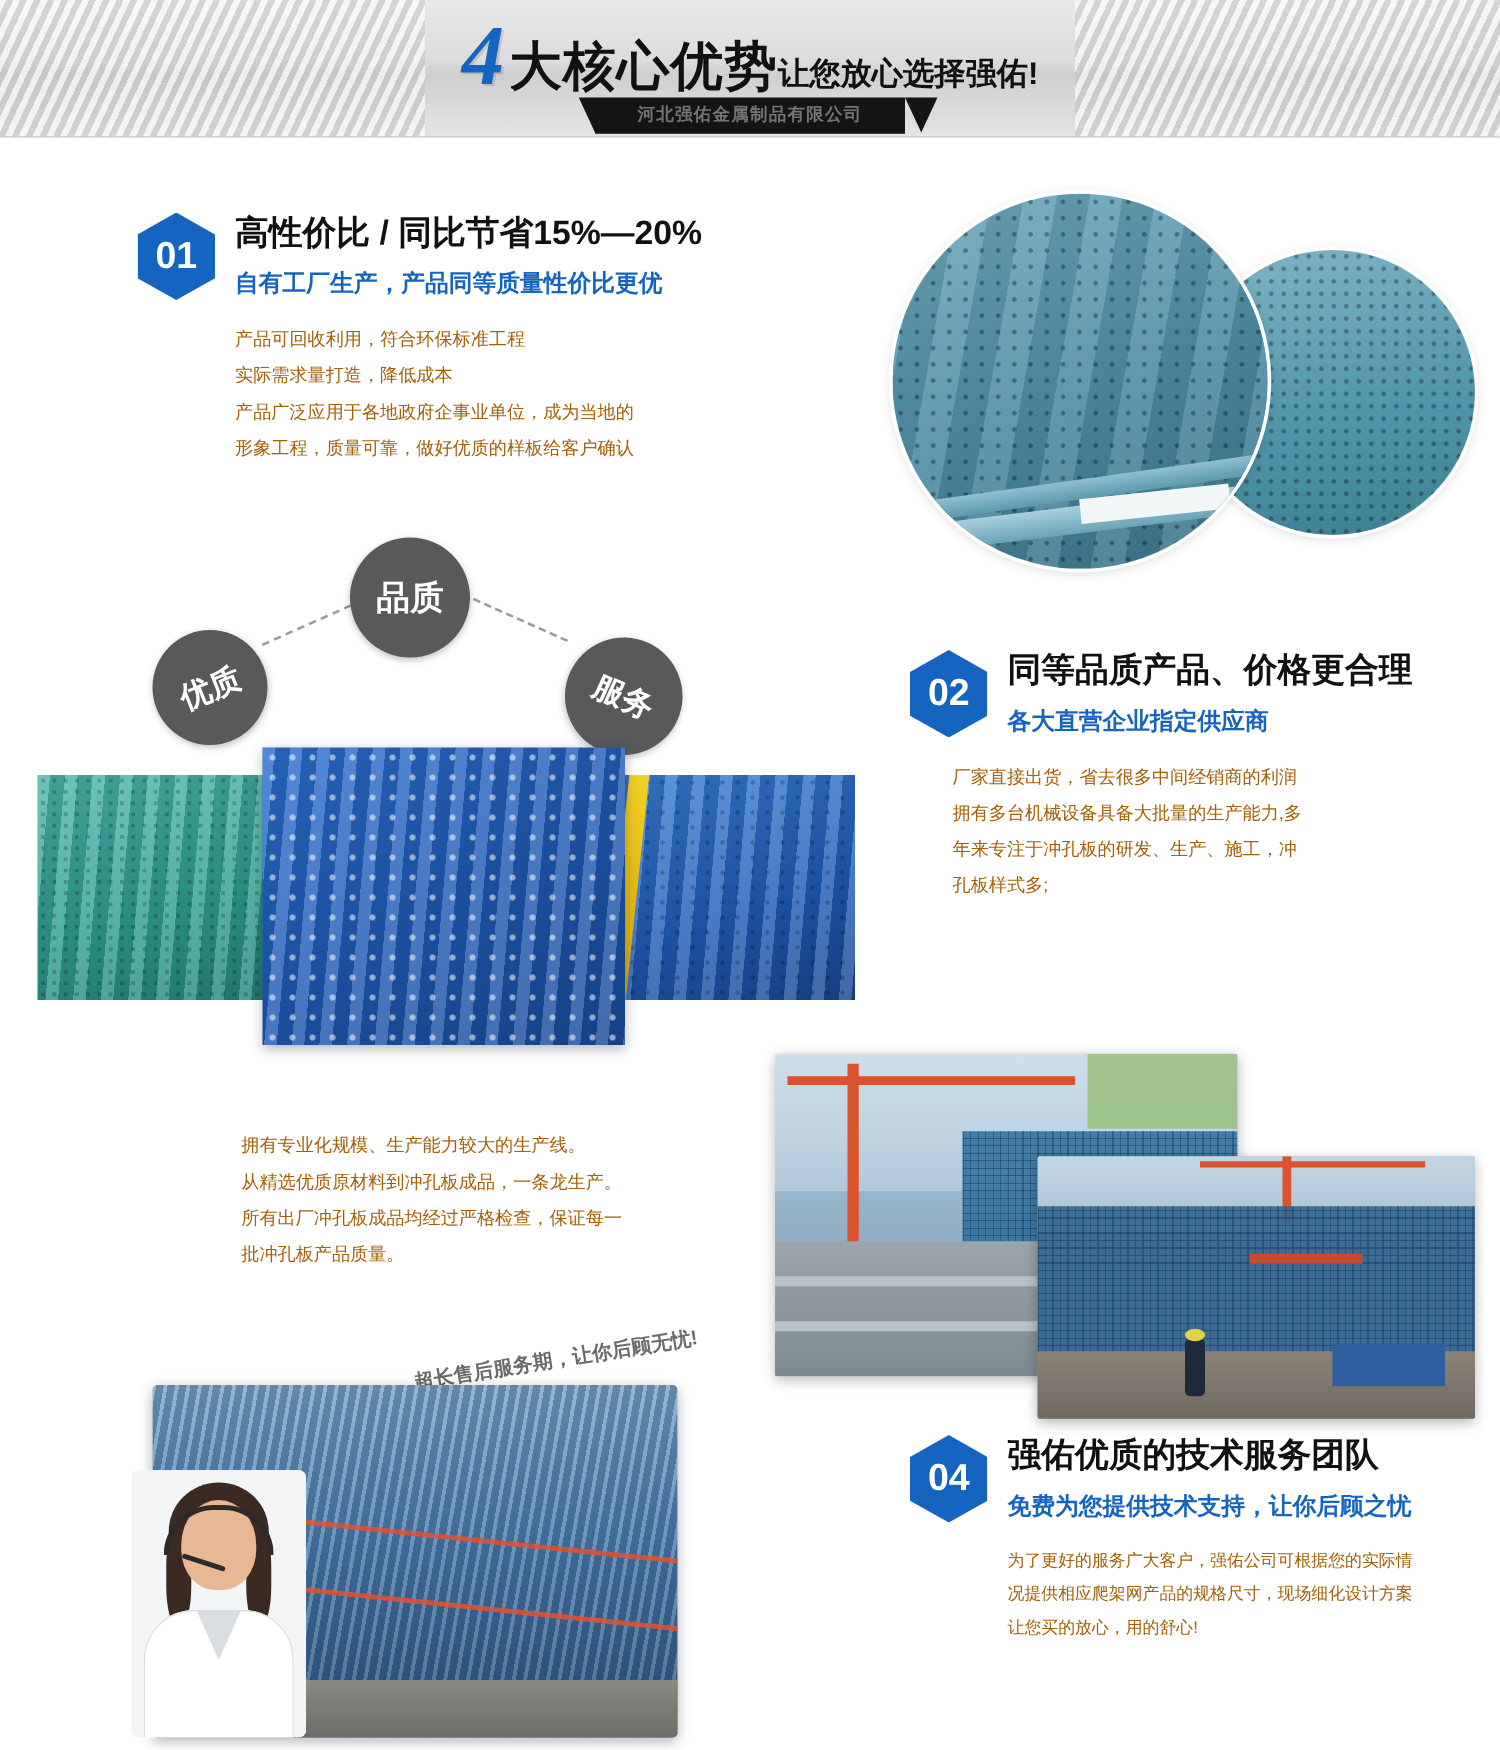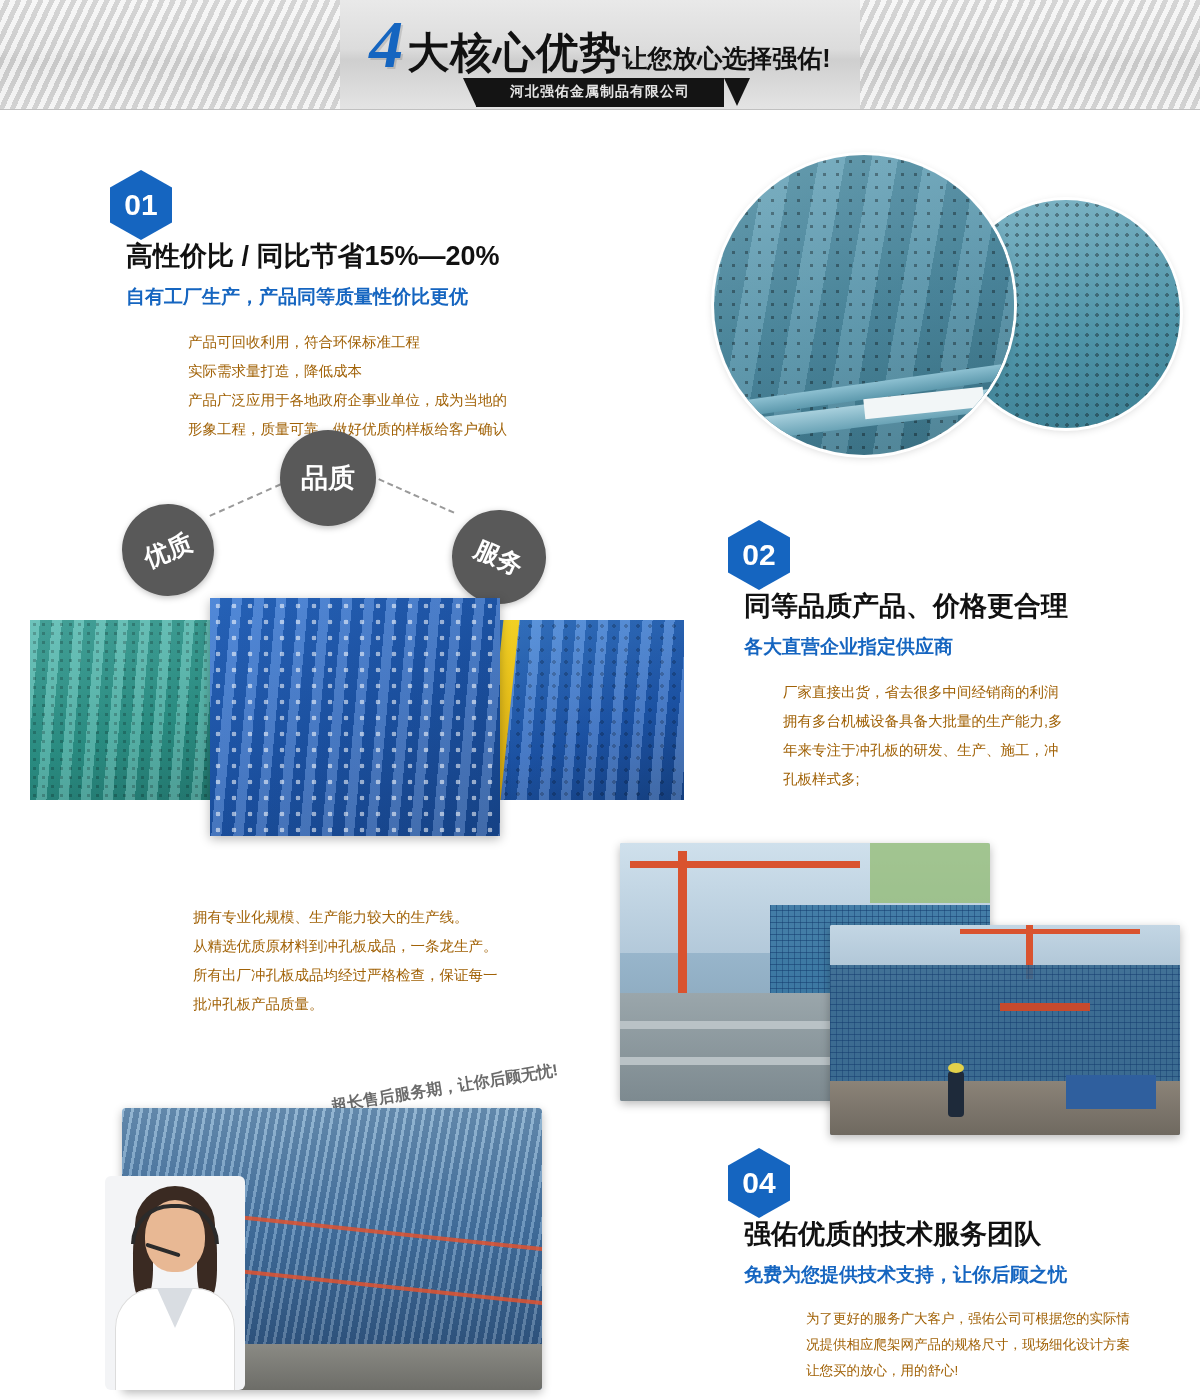--- a/index.html
+++ b/index.html
@@ -49,21 +49,21 @@
     font-size: 42px; font-weight: bold; color: #111;
     letter-spacing: 1px; line-height: 1;
   }
   .title-sub {
     font-size: 25px; font-weight: bold; color: #111;
     margin-left: 0; line-height: 1;
   }
   .company-bar {
     position: absolute; left: 50%; transform: translateX(-50%);
     top: 78px;
-    background: #141414; color: #e5e5e5;
+    background: #141414; color: #737373;
     font-size: 14px; font-weight: bold;
     padding: 5px 34px 6px 34px;
     letter-spacing: 1px;
   }
   .company-bar::before {
     content: ""; position: absolute; left: -26px; top: 0;
     border-width: 0 13px 28px 13px; border-style: solid;
     border-color: transparent #141414 transparent transparent;
   }
   .company-bar::after {
@@ -75,21 +75,21 @@
   
   .hex {
     position: relative; width: 62px; height: 70px;
     background: #1565c0;
     clip-path: polygon(50% 0%, 100% 25%, 100% 75%, 50% 100%, 0% 75%, 0% 25%);
     color: #fff; font-size: 30px; font-weight: bold;
     display: flex; align-items: center; justify-content: center;
     font-family: "Liberation Sans", sans-serif;
   }
   .feature { position: absolute; }
-  .feature .head { display: flex; align-items: flex-start; flex-direction: column; }
+  .feature .head { display: flex; align-items: center; }
   .feature .headtext { margin-left: 16px; }
   .f-title {
     font-size: 27px; font-weight: bold; color: #111; line-height: 1.25;
     white-space: nowrap;
   }
   .f-sub {
     font-size: 19px; font-weight: bold; color: #1565c0; margin-top: 10px;
     white-space: nowrap;
   }
   .f-body {
@@ -331,21 +331,21 @@
   </div>
 
   <div class="feature" style="left:728px; top:520px; width:440px;">
     <div class="head">
       <div class="hex">02</div>
       <div class="headtext">
         <div class="f-title">同等品质产品、价格更合理</div>
         <div class="f-sub">各大直营企业指定供应商</div>
       </div>
     </div>
-    <div class="f-body" style="margin-left:55px;">
+    <div class="f-body" style="margin-left:34px;">
       <p>厂家直接出货，省去很多中间经销商的利润</p>
       <p>拥有多台机械设备具备大批量的生产能力,多</p>
       <p>年来专注于冲孔板的研发、生产、施工，冲</p>
       <p>孔板样式多;</p>
     </div>
   </div>
 
   <div class="feature" style="left:115px; top:885px; width:520px;">
     <div class="f-body" style="margin-left:78px;">
       <p>拥有专业化规模、生产能力较大的生产线。</p>

